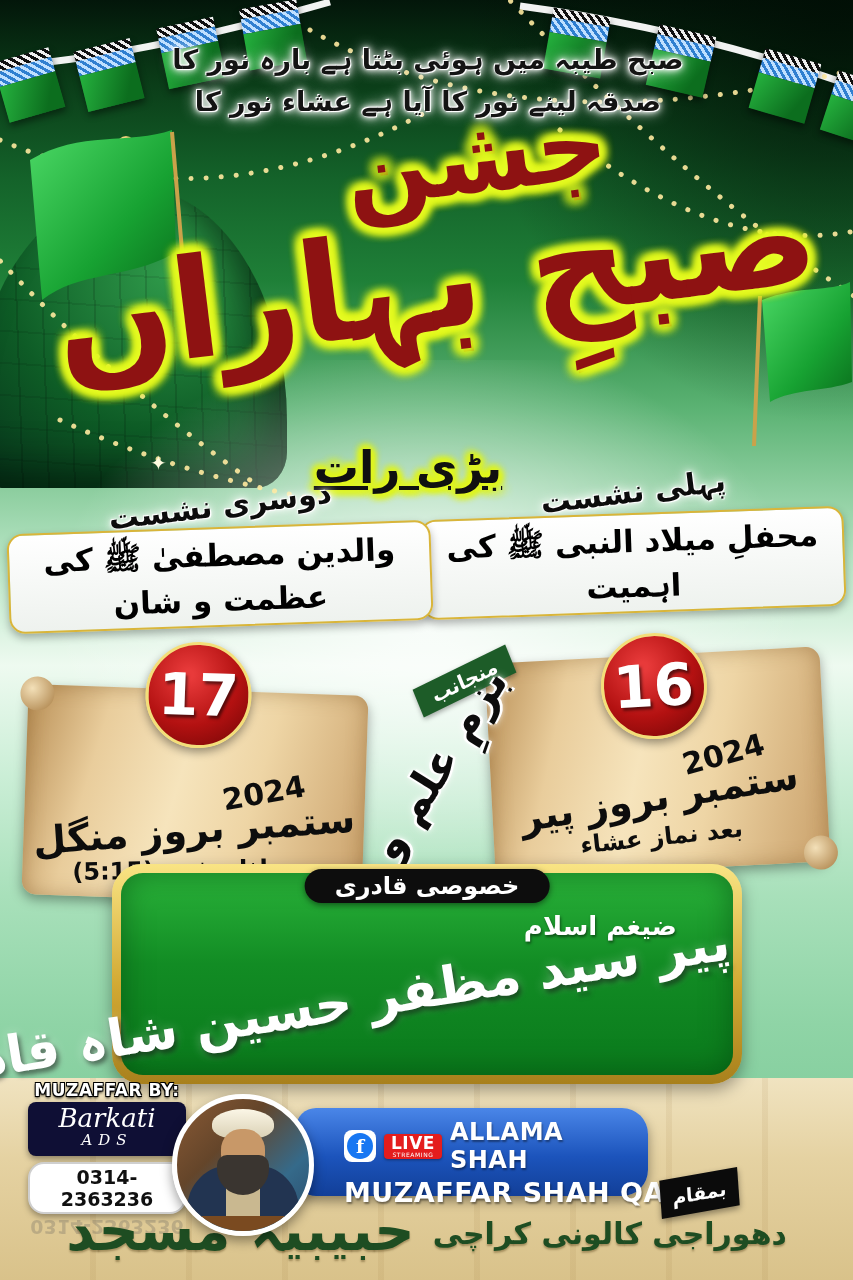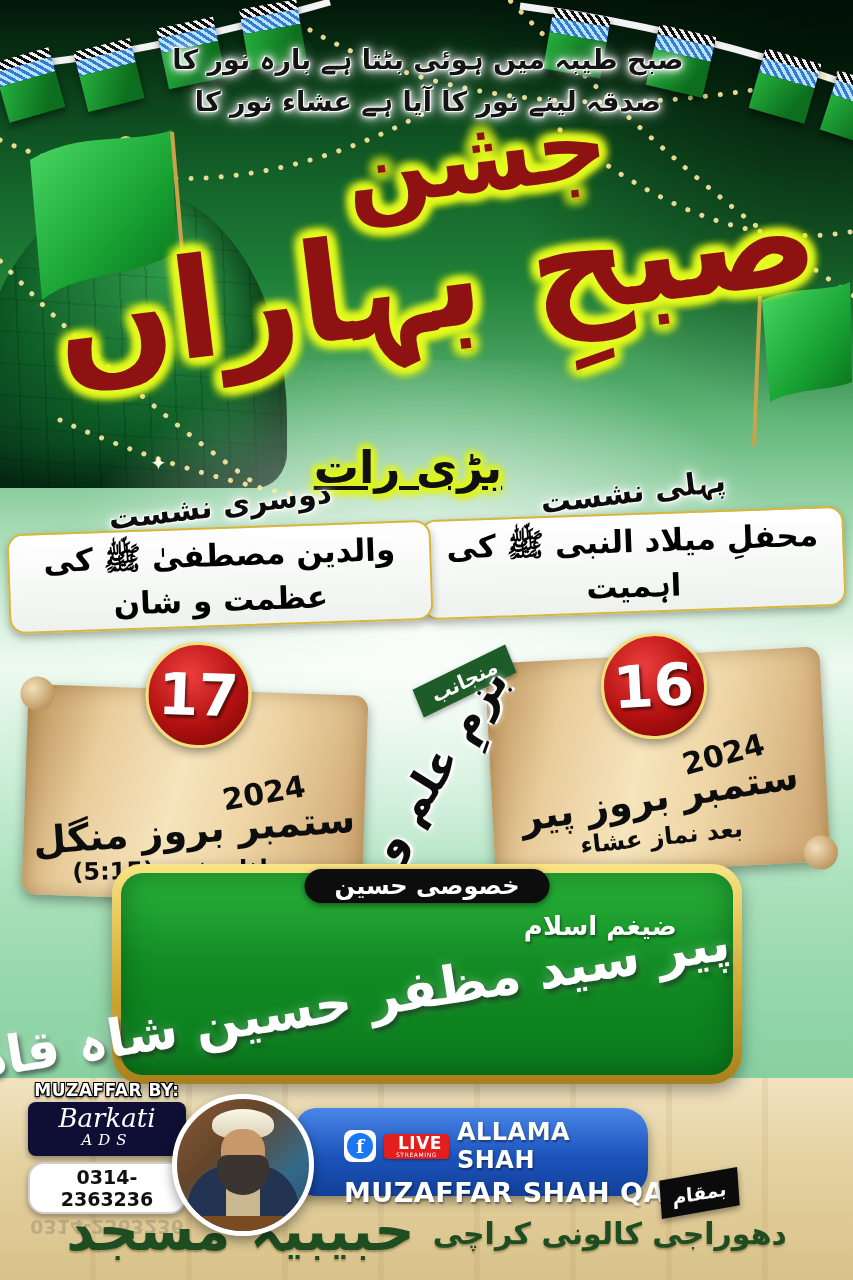--- a/index.html
+++ b/index.html
@@ -126,21 +126,21 @@
   .avatar .desk{position:absolute;left:0;bottom:0;width:100%;height:15px;background:#7a4a20;}
   .live-ribbon{position:absolute;left:296px;top:1108px;width:352px;height:88px;z-index:10;
     background:linear-gradient(180deg,#4a86e8,#1c54bc 55%,#123f98);border-radius:20px 26px 26px 20px;
     box-shadow:0 5px 12px rgba(0,0,0,.4);color:#fff;padding:10px 10px 8px 48px;box-sizing:border-box;}
   .live-row{display:flex;align-items:center;gap:8px;}
   .fb-icon{width:32px;height:32px;background:#fff;border-radius:8px;display:flex;align-items:center;justify-content:center;flex:0 0 auto;}
   .fb-icon .fbc{width:26px;height:26px;border-radius:50%;background:#1877f2;color:#fff;font-weight:bold;
     font-size:19px;display:flex;align-items:center;justify-content:center;font-family:"DejaVu Serif",serif;}
   .live-badge{background:#e41d1d;border-radius:4px;padding:1px 7px;text-align:center;line-height:1;flex:0 0 auto;
     box-shadow:0 1px 3px rgba(0,0,0,.4);}
-  .live-badge .lv{font-size:17px;font-weight:bold;letter-spacing:.5px;margin-left:7px;}
+  .live-badge .lv{font-size:17px;font-weight:bold;letter-spacing:.5px;}
   .live-badge .st{font-size:6px;letter-spacing:.6px;}
   .live-l1{font-size:24px;font-weight:bold;letter-spacing:.5px;text-shadow:1px 2px 2px rgba(0,0,0,.4);}
   .live-l2{font-size:27px;font-weight:bold;letter-spacing:.5px;margin-top:3px;text-align:center;
     text-shadow:1px 2px 2px rgba(0,0,0,.4);white-space:nowrap;}
   .venue-badge{position:absolute;left:660px;top:1174px;z-index:10;background:#0b0b0b;color:#fff;
     font-size:19px;font-weight:bold;padding:8px 12px;transform:rotate(-10deg) skewX(-6deg);direction:rtl;
     box-shadow:0 3px 6px rgba(0,0,0,.4);}
   .venue-line{position:absolute;left:0;top:1198px;width:100%;z-index:9;display:flex;flex-direction:row-reverse;
     align-items:center;justify-content:center;gap:18px;direction:rtl;color:#1e4d22;
     text-shadow:0 2px 2px rgba(60,40,0,.35);}
@@ -267,21 +267,21 @@
     </div>
   </div>
 
   <div class="organizer">
     <div class="org-label">منجانب</div>
     <div class="org-name">بزمِ علم و دانش</div>
   </div>
 
   <div class="main-banner">
     <div class="inner">
-      <div class="badge-pill">خصوصی حسین</div>
+      <div class="badge-pill">خصوصی قادری</div>
       <div class="honorific">ضیغم اسلام</div>
       <div class="speaker-name">پیر سید مظفر حسین شاہ قادری</div>
     </div>
   </div>
 
   <div class="bottom-bg"></div>
 
   <div class="designer">
     <div class="dlabel">MUZAFFAR BY:</div>
     <div class="dbrand">

